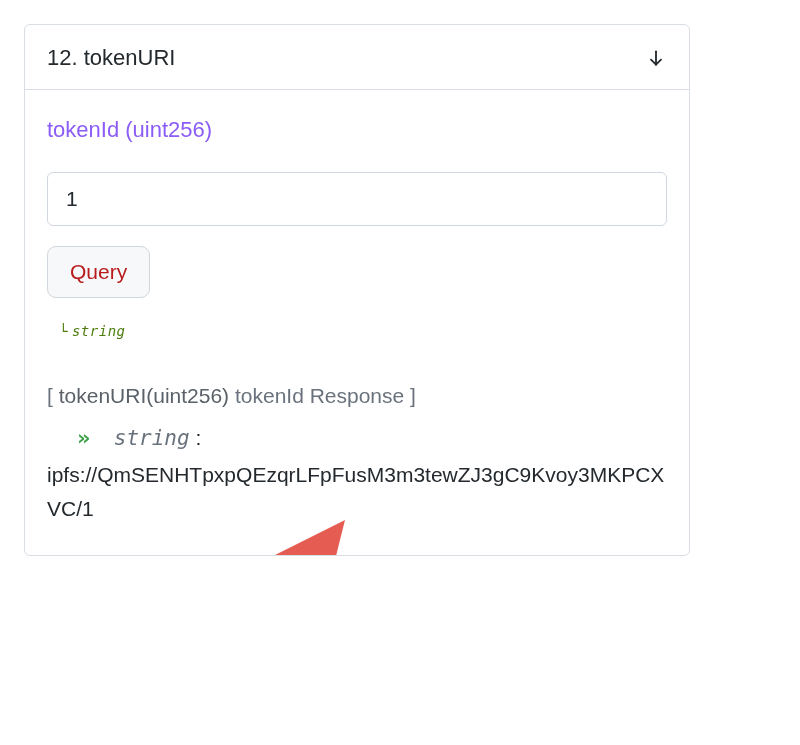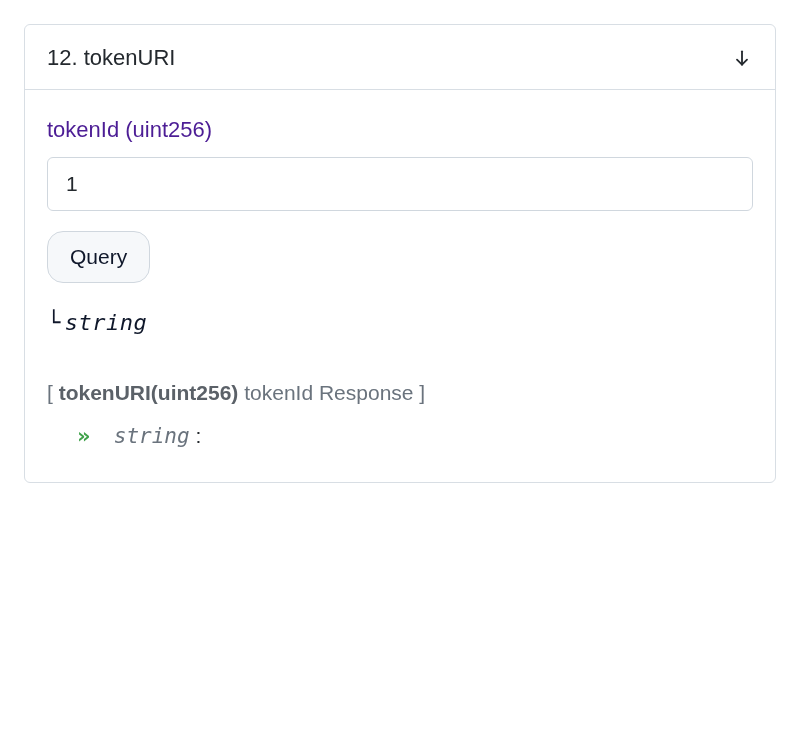--- a/index.html
+++ b/index.html
@@ -6,21 +6,21 @@
   body {
     margin: 0;
     padding: 24px;
     font-family: -apple-system, BlinkMacSystemFont, "Segoe UI", Helvetica, Arial, sans-serif;
     background: #fff;
     color: #24292e;
   }
   .card {
     border: 1px solid #d8dee4;
     border-radius: 6px;
-    width: 752px;
+    width: 666px;
     overflow: hidden;
   }
   .card-header {
     display: flex;
     align-items: center;
     justify-content: space-between;
     padding: 20px 22px 18px 22px;
     border-bottom: 1px solid #d8dee4;
     cursor: pointer;
   }
@@ -37,63 +37,64 @@
   }
   .arrow-icon svg { display: block; }
   .card-body {
     padding: 22px 22px 28px 22px;
     position: relative;
     font-size: 21px;
     line-height: 1.6;
   }
   .field-label {
     font-size: 22px;
-    color: #4c1d95;
-    margin-bottom: 10px;
+    color: #8b5cf6;
+    margin-bottom: 25px;
   }
   .text-input {
     width: 100%;
     height: 54px;
     border: 1px solid #d0d7de;
     border-radius: 6px;
     padding: 0 18px;
     font-size: 21px;
     color: #24292e;
     background: #fff;
     outline: none;
   }
   .query-btn {
     margin-top: 20px;
     height: 52px;
     padding: 0 22px;
     border: 1px solid #d0d7de;
     background: #f6f8fa;
-    border-radius: 16px;
+    border-radius: 9px;
     font-size: 21px;
-    color: #0f172a;
+    color: #b91c1c;
     cursor: pointer;
   }
   .return-type-line {
     margin-top: 22px;
-    color: #0f172a;
+    color: #4d7c0f;
     font-style: italic;
     font-family: ui-monospace, SFMono-Regular, Menlo, monospace;
-    font-size: 22px;
+    font-size: 14px;
     letter-spacing: 0.5px;
+    margin-left: 12px;
   }
   .return-type-line .corner { font-style: normal; margin-right: 4px; }
   .response-block { margin-top: 36px; }
   .response-head {
     color: #6a737d;
     font-size: 21px;
     margin-bottom: 8px;
   }
   .response-head .sig {
     color: #5b6168;
-    font-weight: 700;
+    font-weight: 400;
   }
   .resp-line {
     font-size: 21px;
     color: #24292e;
     margin-top: 4px;
     margin-left: 30px;
   }
   .chev {
     color: #3fa24a;
     font-weight: 700;
@@ -152,20 +153,21 @@
 
     <div class="response-block">
       <div class="response-head">
         <span>[</span><span>&nbsp;</span><span class="sig">tokenURI(uint256)</span><span> tokenId Response ]</span>
       </div>
       <div class="resp-line">
         <span class="chev">»</span>
         <span>&nbsp;</span>
         <span class="rtype">string</span><span> :</span>
       </div>
+      <div class="resp-value">ipfs://QmSENHTpxpQEzqrLFpFusM3m3tewZJ3gC9Kvoy3MKPCXVC/1</div>
     </div>
 
     <svg class="red-arrow" width="560" height="250" viewBox="0 0 560 250">
       <defs></defs>
       <g fill="#e55c52">
         <polygon points="0,70 120,10 110,50 520,210 510,235 100,90 110,130"></polygon>
       </g>
     </svg>
 
   </div>

